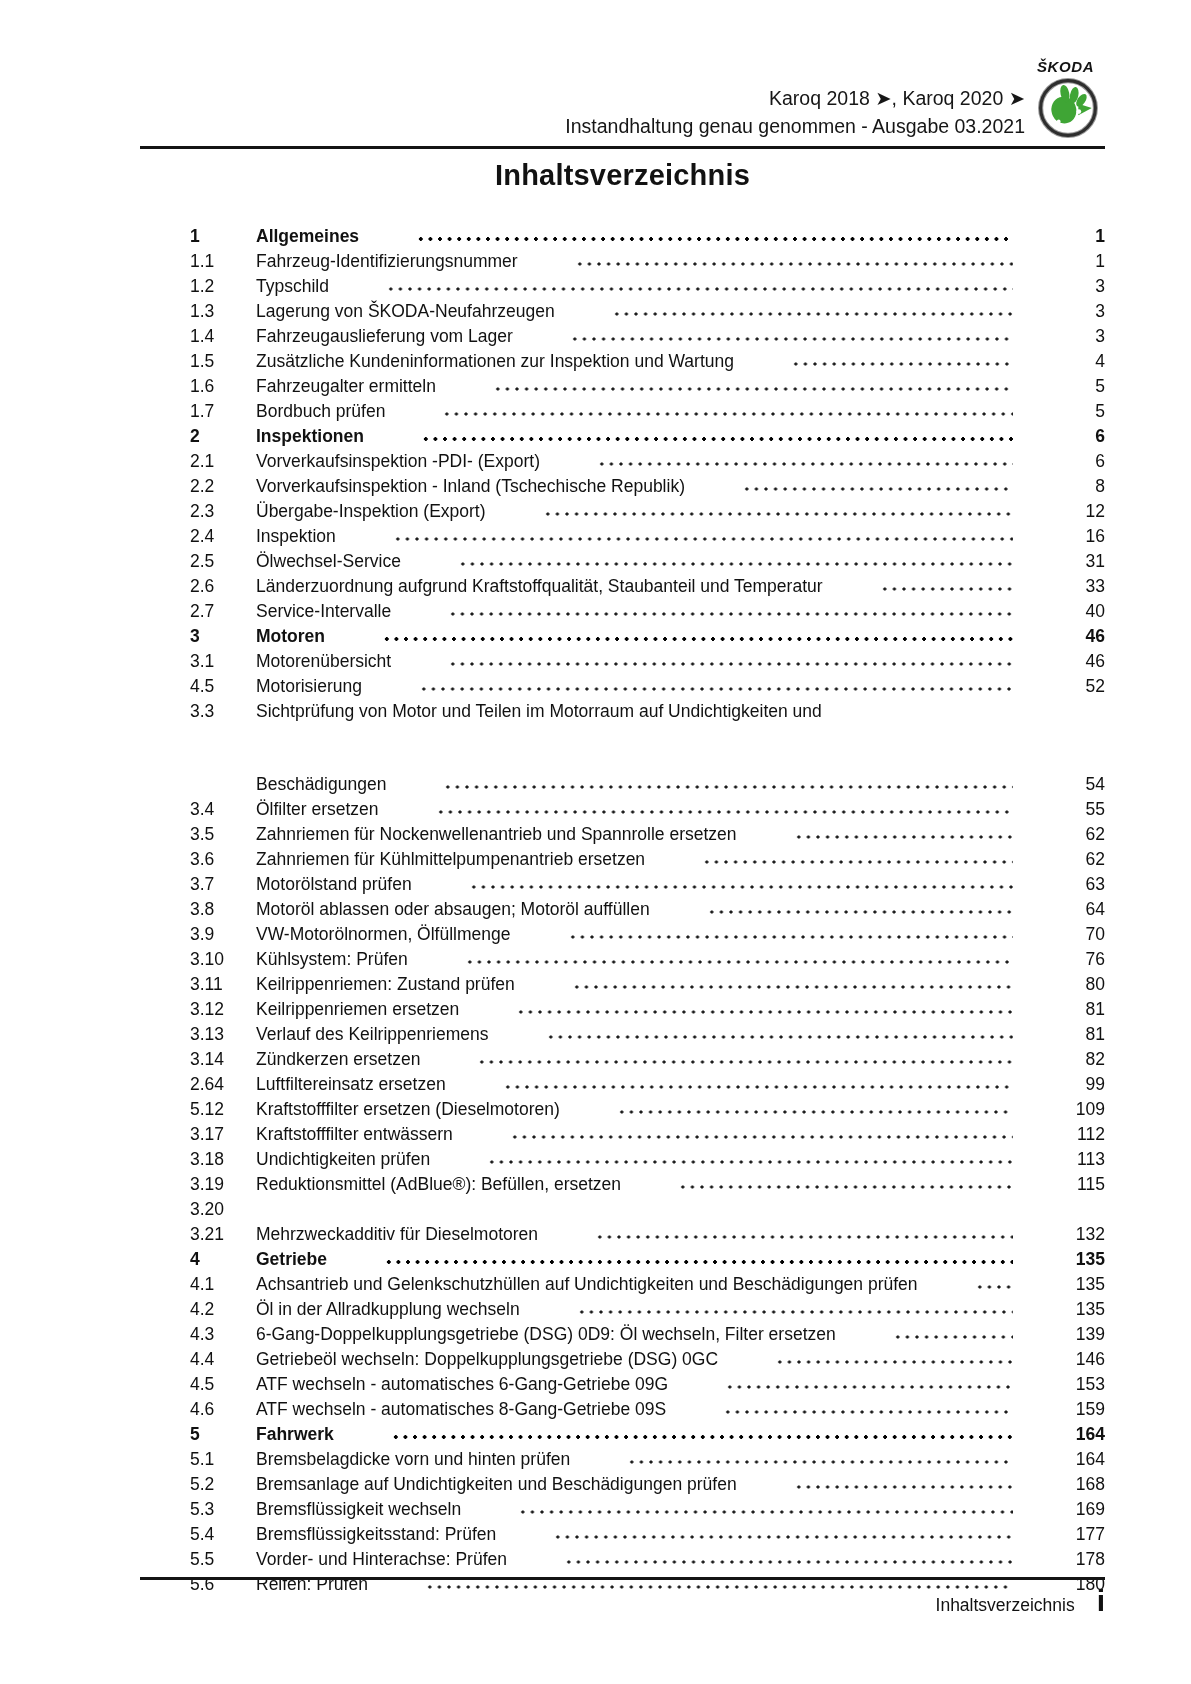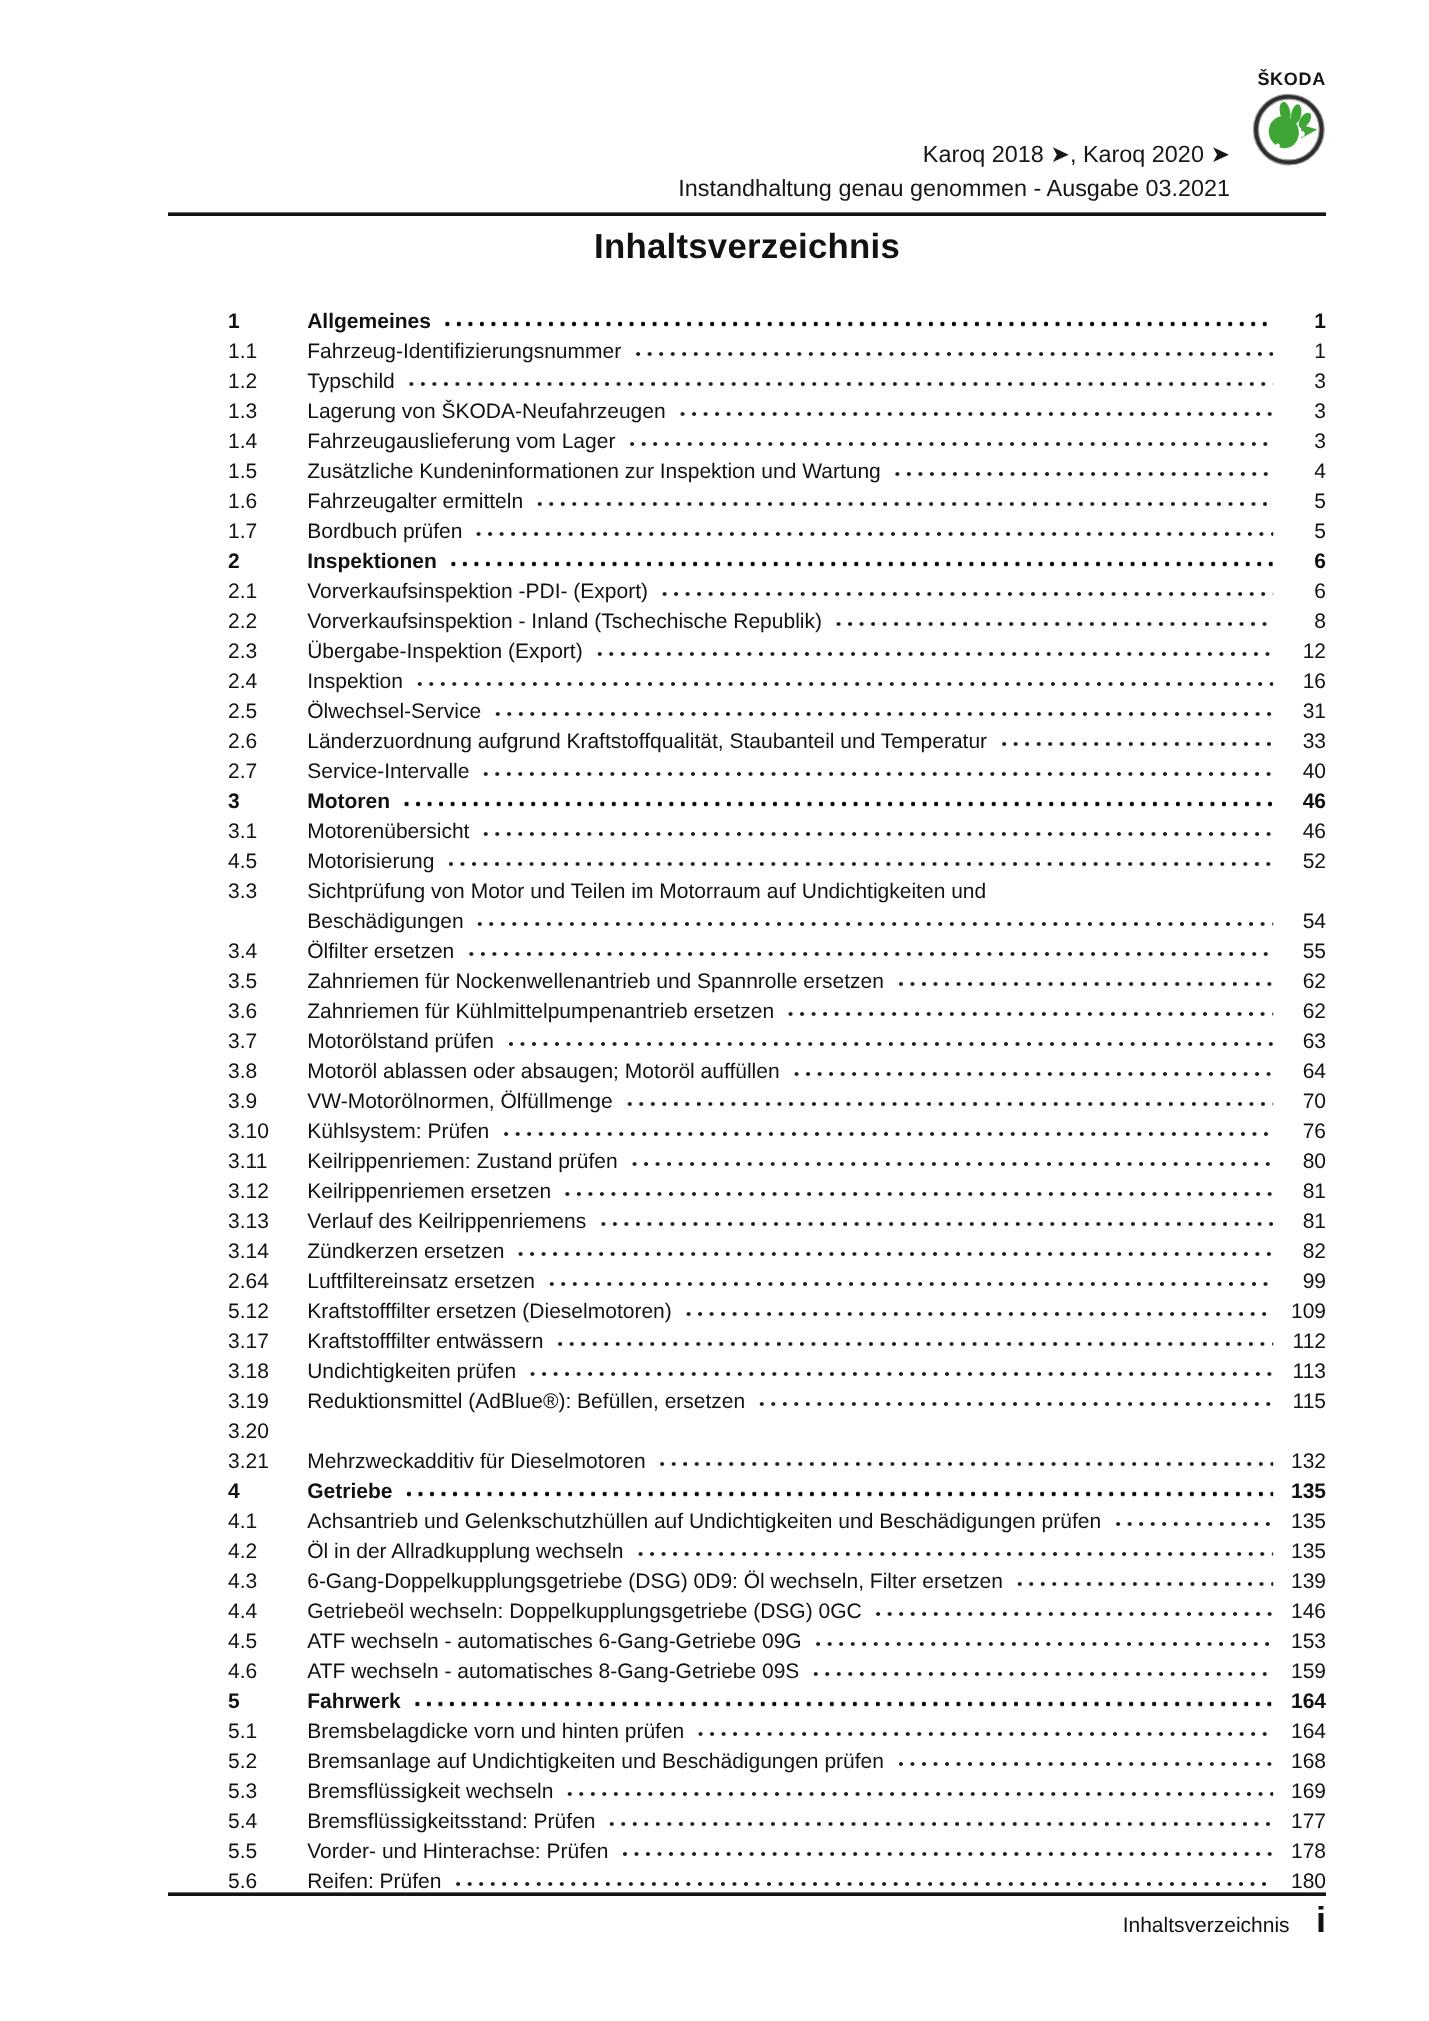--- a/index.html
+++ b/index.html
@@ -9,30 +9,30 @@
     color: #111;
     position: relative;
   }
   .page {
     position: absolute; inset: 0;
     padding: 0 86px 0 140px;
     box-sizing: border-box;
   }
   
   .header-text {
-    padding-top: 115px;
+    padding-top: 84px;
     padding-right: 80px;
     text-align: right;
     font-size: 19.5px;
     line-height: 28px;
     color: #161616;
   }
   .logo {
     position: absolute; top: 58px; right: 86px;
-    width: 68px; text-align: right;
+    width: 68px; text-align: left; font-style: italic;
   }
   .logo-word {
     font-size: 15px; font-weight: bold; letter-spacing: 0.6px;
     color: #141414; margin-bottom: 2px;
   }
   .header-rule {
     margin-top: 6px;
     border-top: 3px solid #141414;
   }
   
@@ -42,21 +42,21 @@
     font-size: 29px;
     font-weight: 600;
     letter-spacing: 0.2px;
     color: #121212;
   }
   
   #toc { margin-top: 32px; font-size: 17.5px; line-height: 25px; }
   .row { display: flex; align-items: baseline; }
   .row.bold { font-weight: bold; }
   .num { flex: 0 0 66px; padding-left: 50px; box-sizing: content-box; }
-  .entry { flex: 1 1 auto; display: flex; align-items: baseline; flex-wrap: wrap; min-width: 0; }
+  .entry { flex: 1 1 auto; display: flex; align-items: baseline; flex-wrap: wrap; min-width: 0; gap: 48px; }
   .title { white-space: normal; }
   .entry.twoline .title { width: 100%; }
   .leader {
     flex: 1 1 16px;
     min-width: 14px;
     height: 6px;
     margin: 0 10px 0 9px;
     background-image: radial-gradient(circle, #1a1a1a 1.35px, transparent 1.8px);
     background-size: 9.6px 6px;
     background-repeat: repeat-x;

